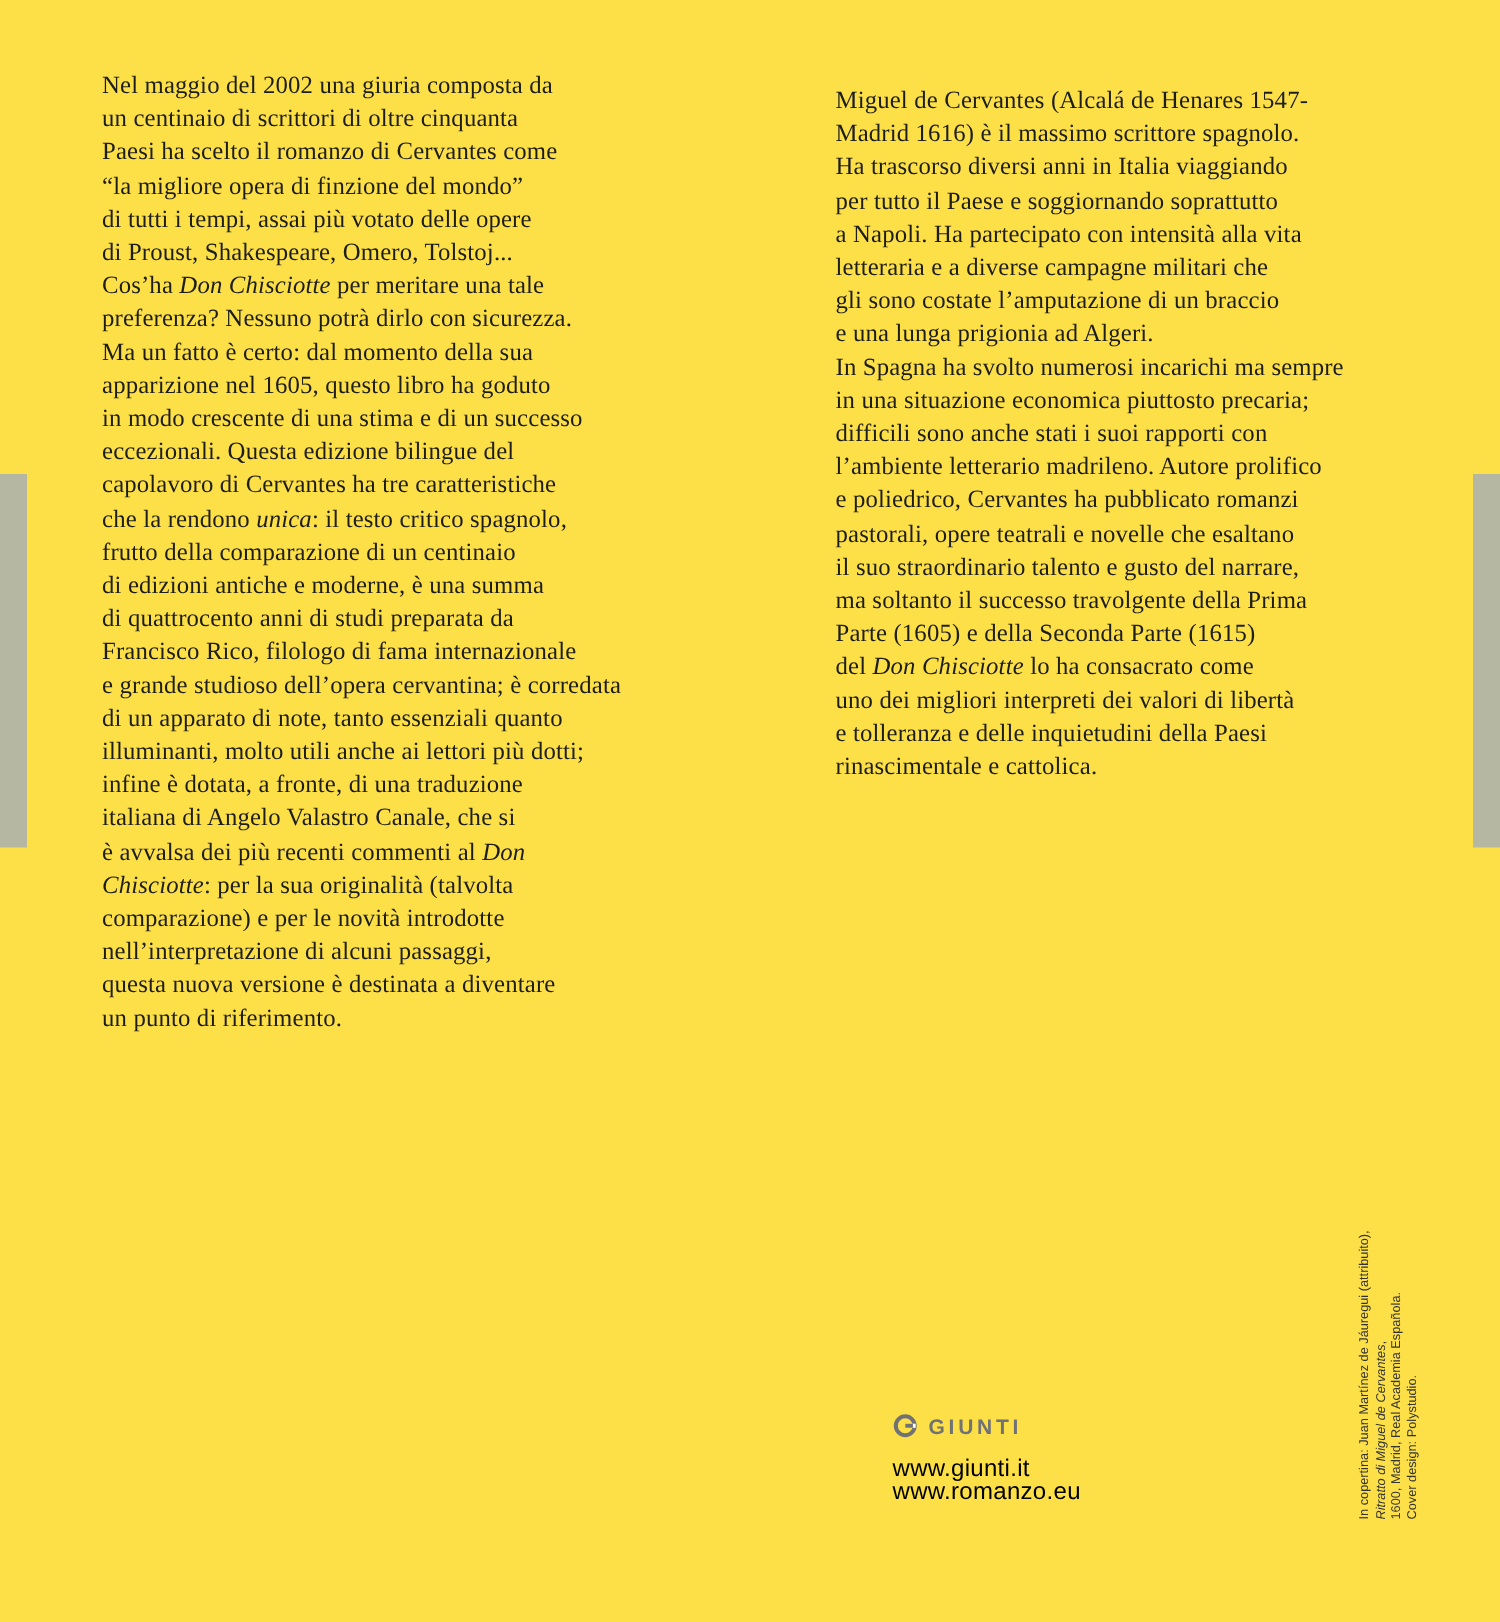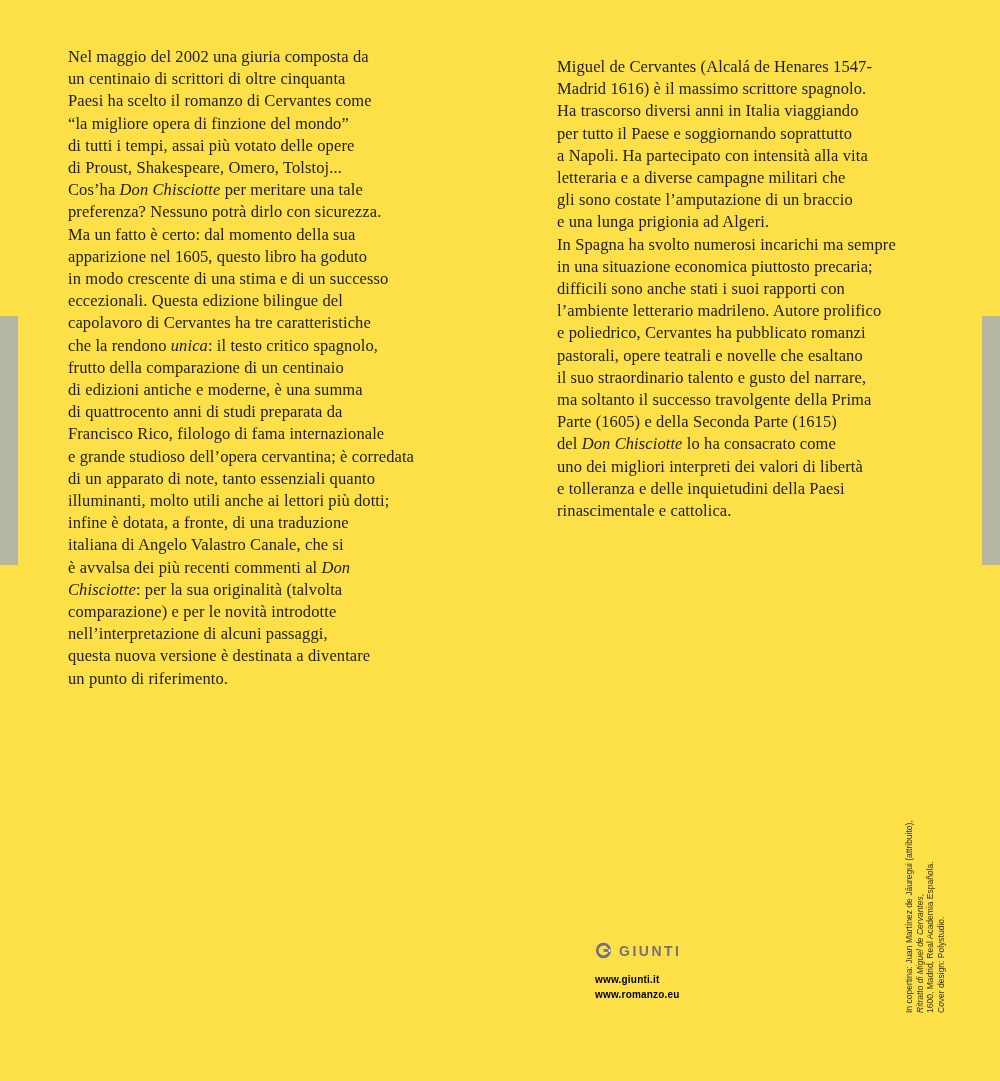--- a/index.html
+++ b/index.html
@@ -44,22 +44,22 @@
   .brand-row { display: flex; align-items: center; gap: 7px; }
   .logo svg { display: block; }
   .brand-name {
     font-size: 14px;
     font-weight: bold;
     letter-spacing: 2.5px;
     color: #717276;
   }
   .websites {
     margin-top: 13px;
-    font-size: 10px;
-    font-weight: bold;
+    font-size: 16px;
+    font-weight: normal;
     color: #000000;
     line-height: 15px;
     letter-spacing: 0.2px;
   }
 
   .credits {
     position: absolute;
     left: 904px;
     top: 1013px;
     width: 228px;

